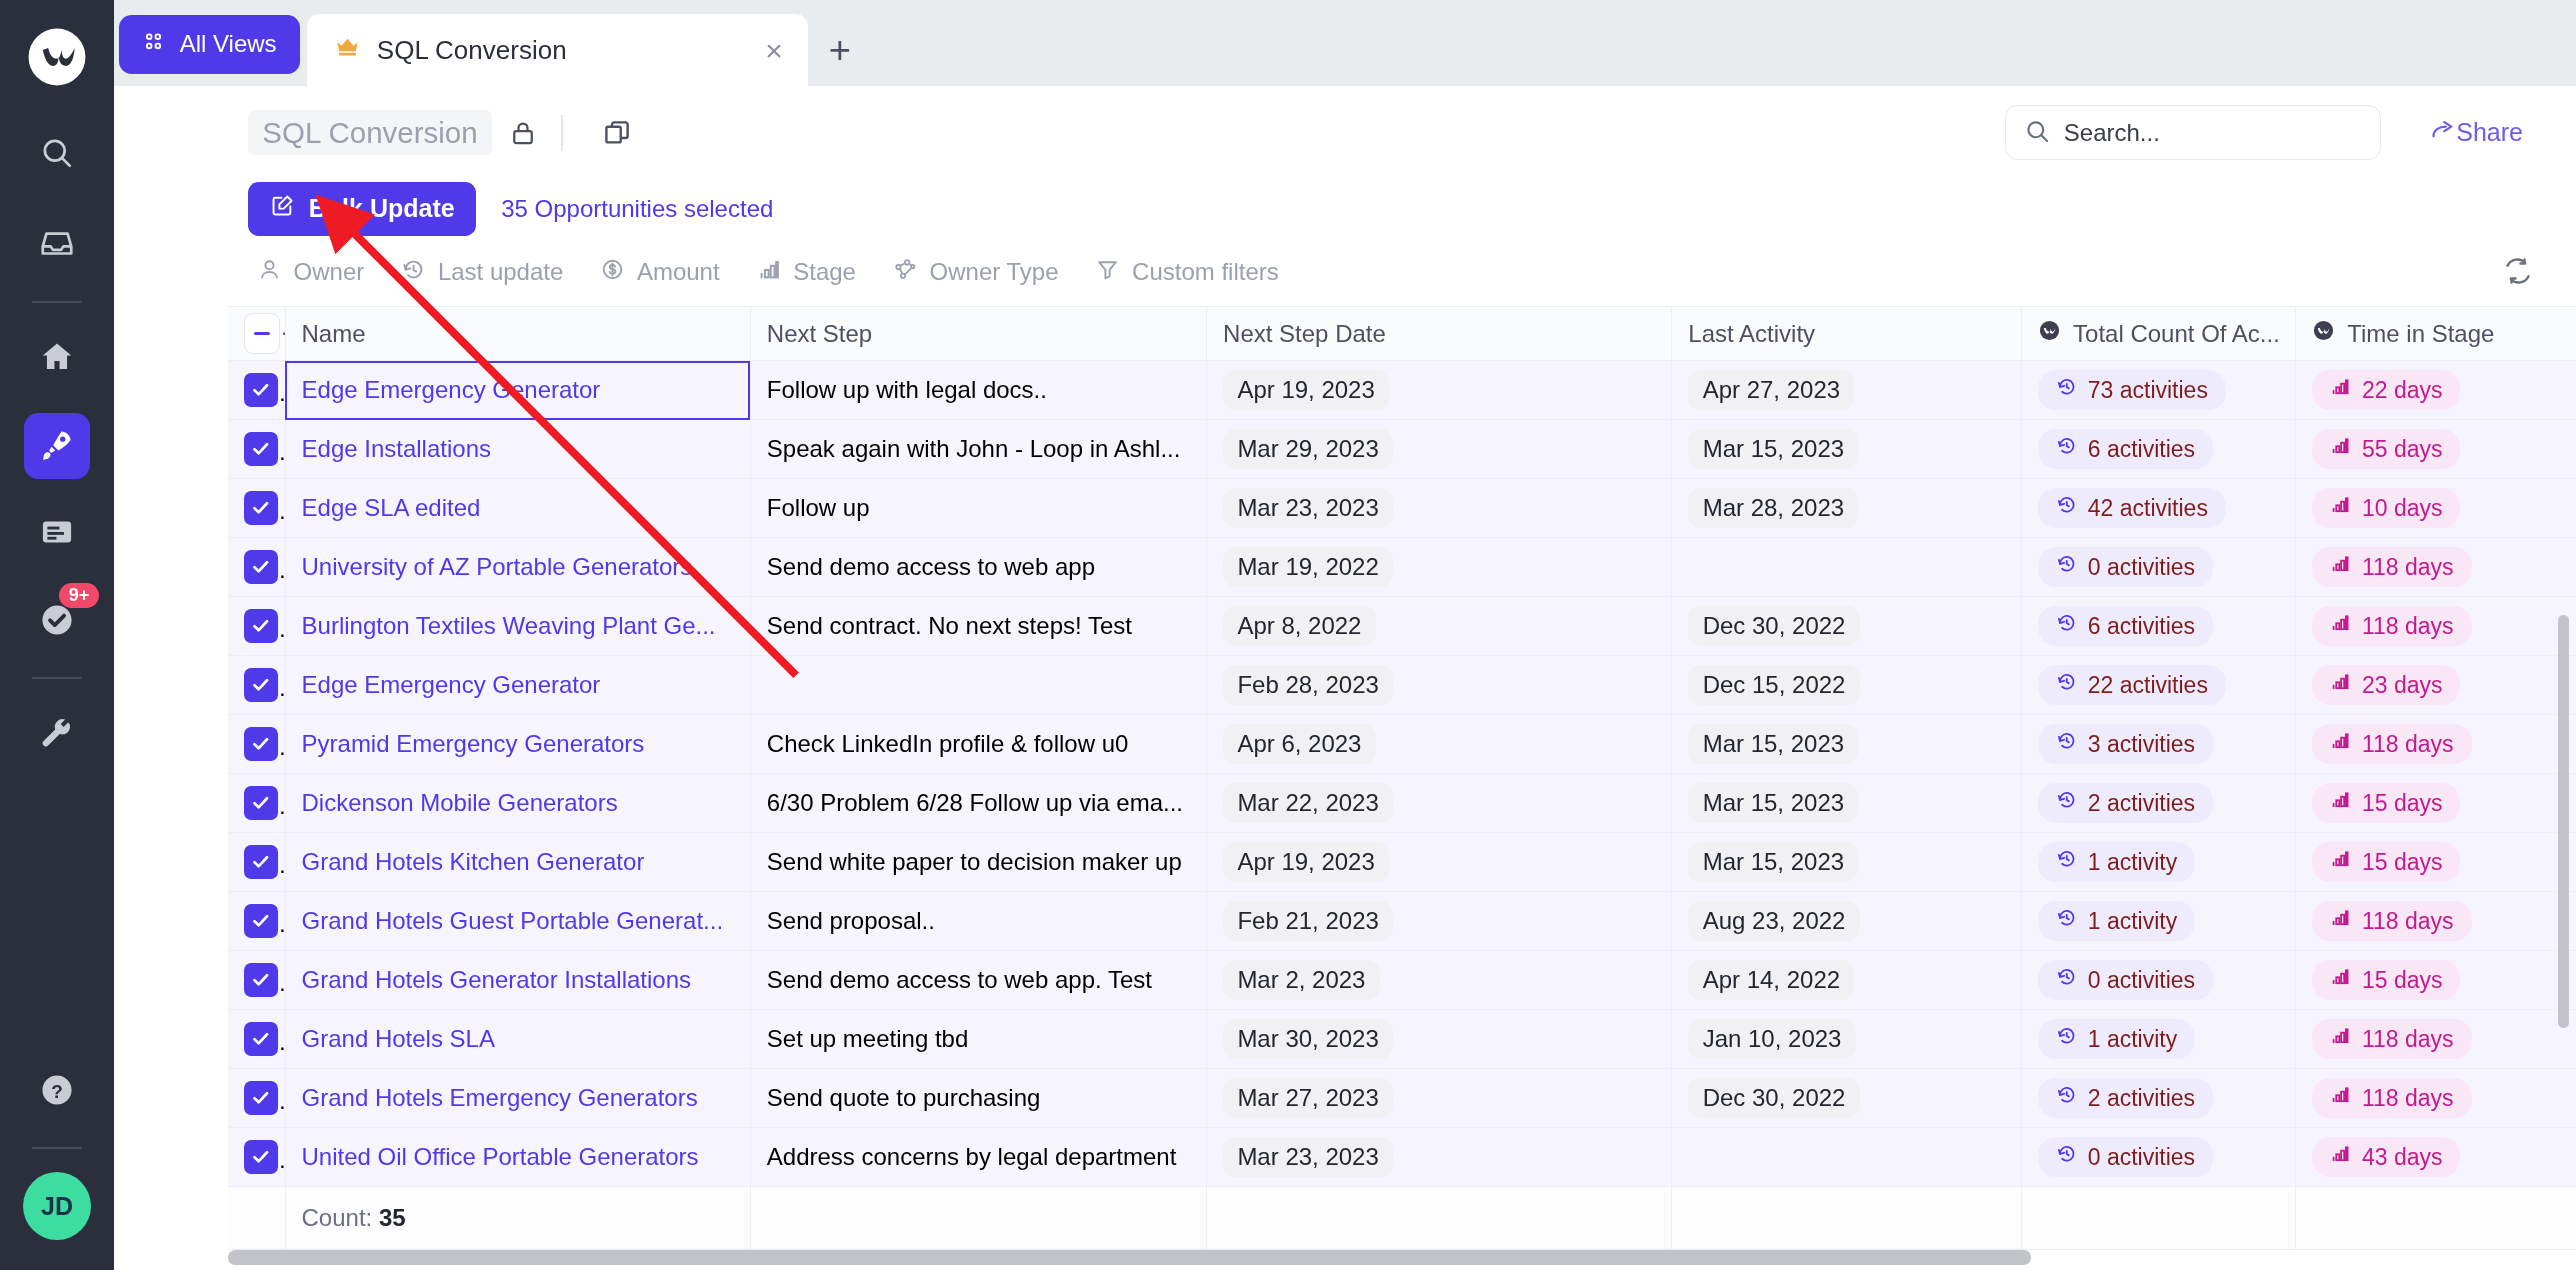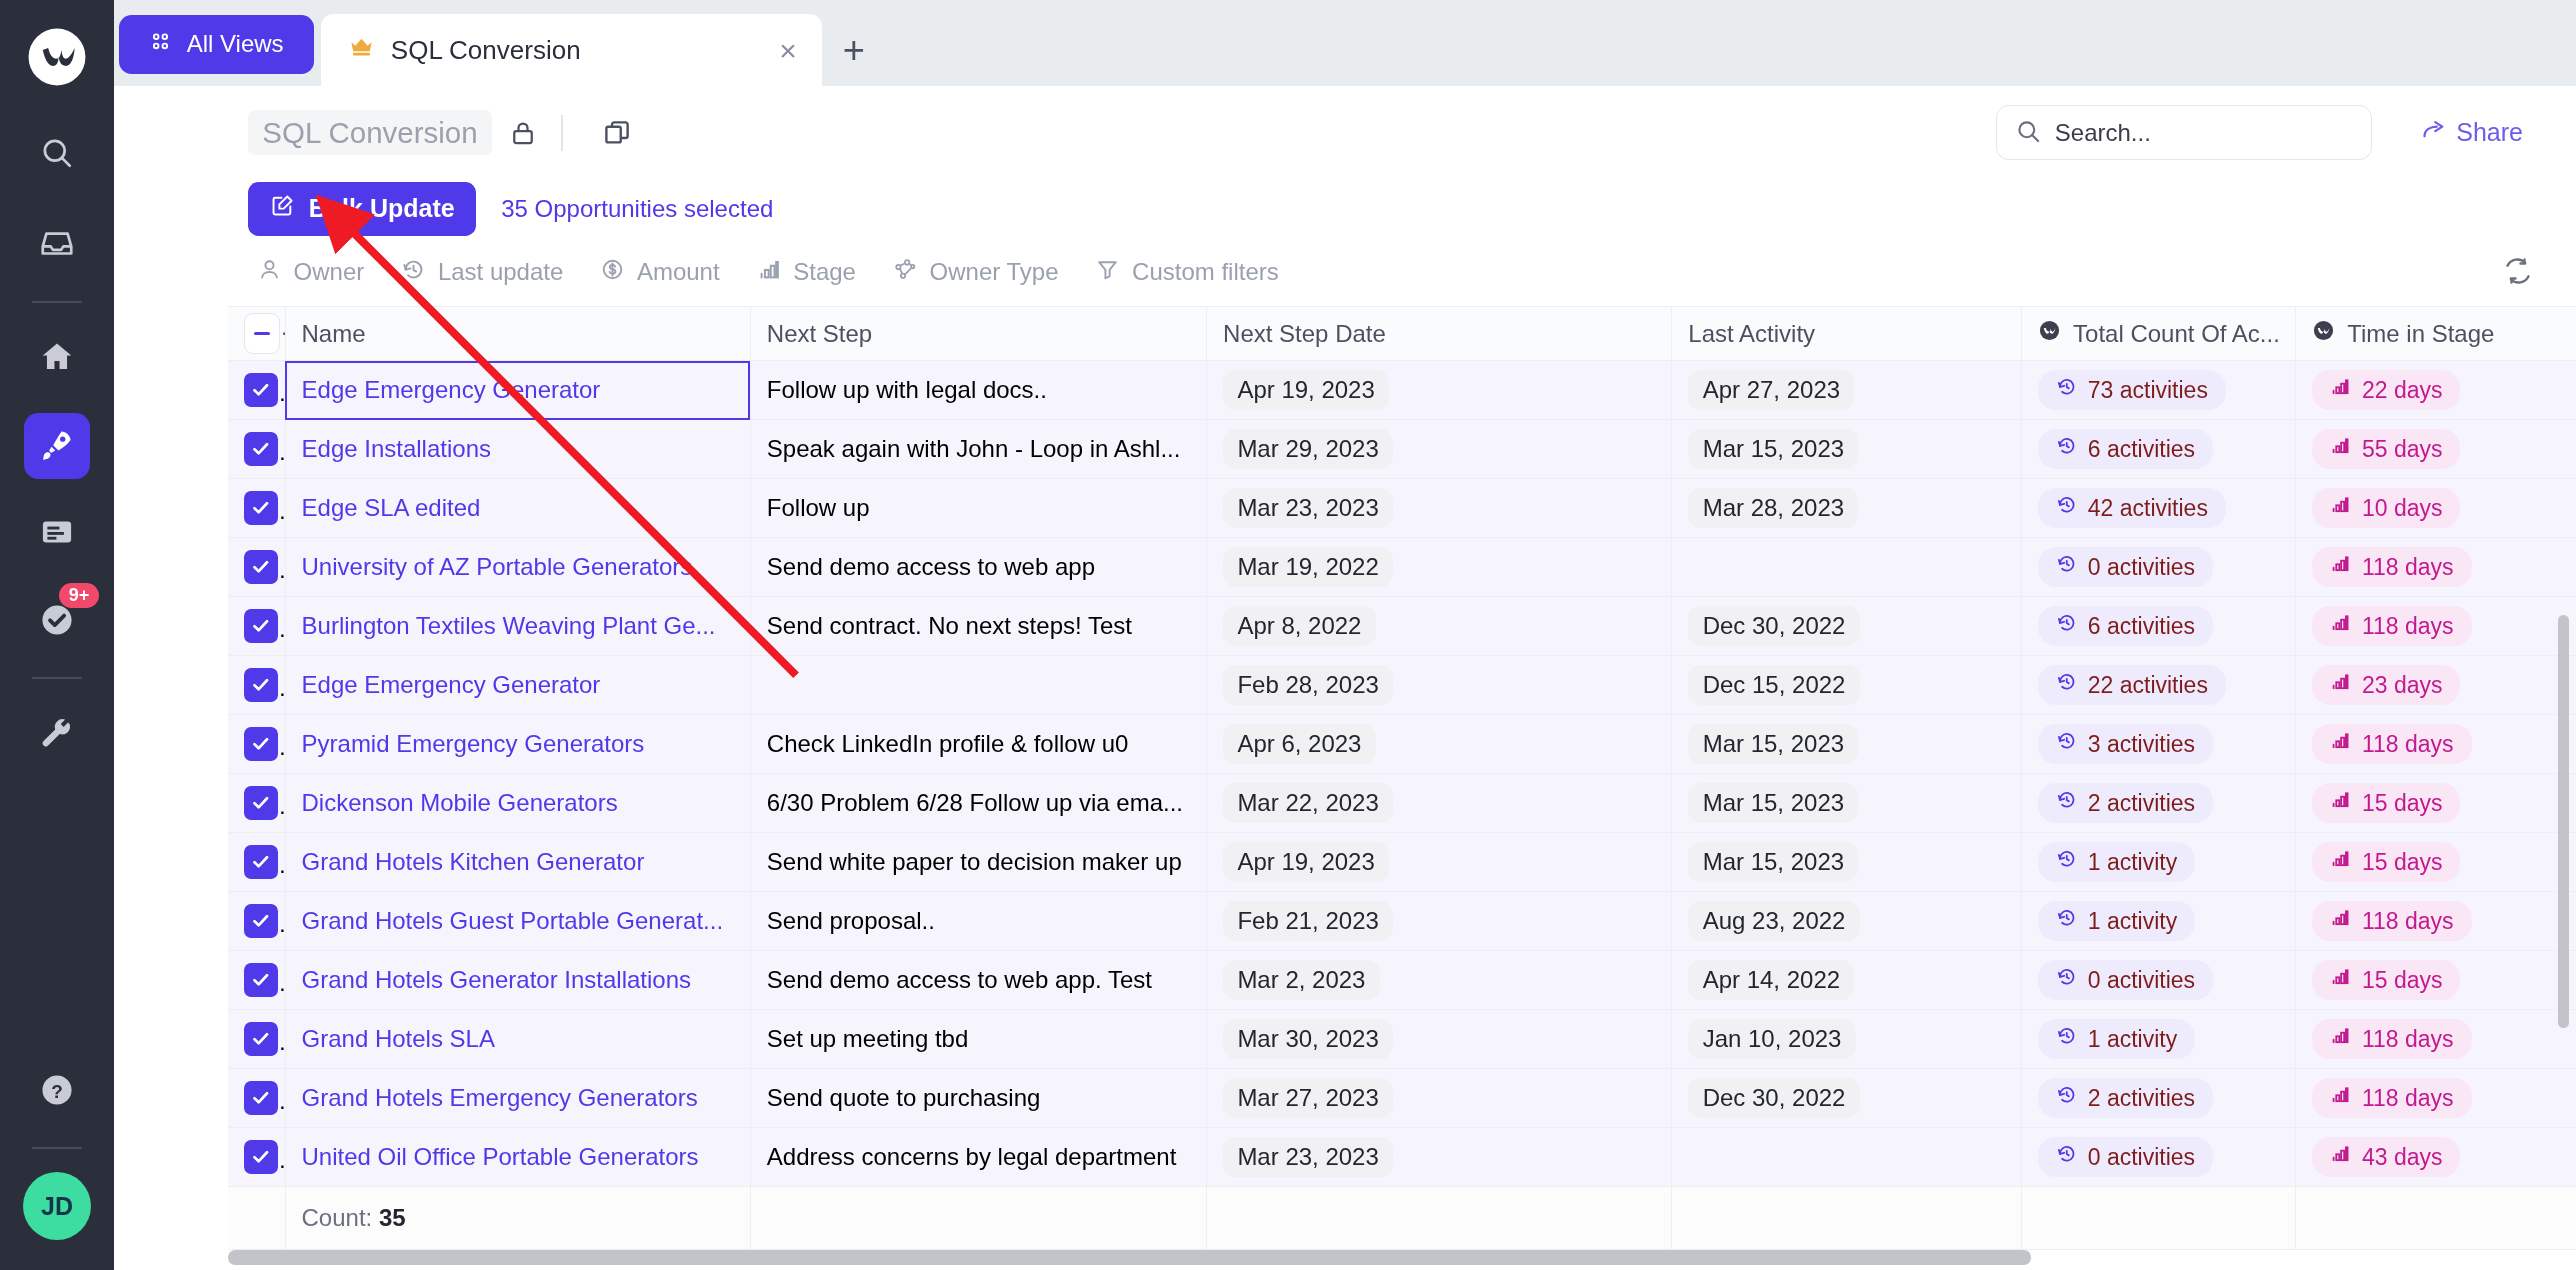--- a/index.html
+++ b/index.html
@@ -43,21 +43,21 @@
   .main { flex: 1 1 auto; display: flex; flex-direction: column; min-width: 0; background:#fff; }
 
   
   .tabstrip {
     height: 86px; background: #e9ecef; display: flex; align-items: flex-end;
     padding-left: 5.4px; flex: 0 0 86px;
   }
   .allviews {
     background: #4f39e8; color: #fff; border-radius: 12.5px;
     height: 59px; display: flex; align-items: center; gap: 14.3px;
-    padding: 0 30px; font-size: 24px; margin-bottom: 12.5px; cursor: pointer;
+    padding: 0 23px; font-size: 24px; margin-bottom: 12.5px; cursor: pointer;
   }
   .tab {
     background: #fff; border-radius: 12.5px 12.5px 0 0; height: 72px;
     display: flex; align-items: center; gap: 16px; padding: 0 25px 0 27px;
     font-size: 26px; color: #2b2e3b; margin-left: 7.2px; min-width: 501px; cursor: pointer;
   }
   .tab .tab-label { flex: 1 1 auto; }
   .tab-close { font-size: 30px; color: #8a8f9e; line-height: 0.7; cursor: pointer; }
   .tab-add {
     width: 64px; height: 72px; display: flex; align-items: center; justify-content: center;
@@ -76,21 +76,21 @@
   .searchbox {
     width: 376px; height: 55px; border: 1.8px solid #e4e6eb; border-radius: 12.5px;
     display: flex; align-items: center; gap: 12.5px; padding: 0 18px; cursor: text;
   }
   .searchbox input {
     border: 0; outline: 0; font-size: 24px; font-family: inherit;
     color: #2b2e3b; background: transparent; width: 100%;
   }
   .searchbox input::placeholder { color: #3a3d49; }
   .share-btn {
-    display: flex; align-items: center; gap: 9px; color: #6c5ce7;
+    display: flex; align-items: center; gap: 0; color: #6c5ce7;
     font-size: 25px; padding: 12.5px 23px; margin: 0 30px 0 25px; border-radius: 10.7px; cursor: pointer;
   }
 
   
   .bulkrow { display: flex; align-items: center; padding: 0 0 0 134px; height: 59px; flex: 0 0 59px; }
   .bulk-btn {
     background: #4f39e8; color: #fff; border-radius: 10.7px; height: 54px;
     display: flex; align-items: center; gap: 14.3px; padding: 0 21.5px;
     font-size: 25px; font-weight: bold; cursor: pointer; border: 0;
     font-family: inherit;

